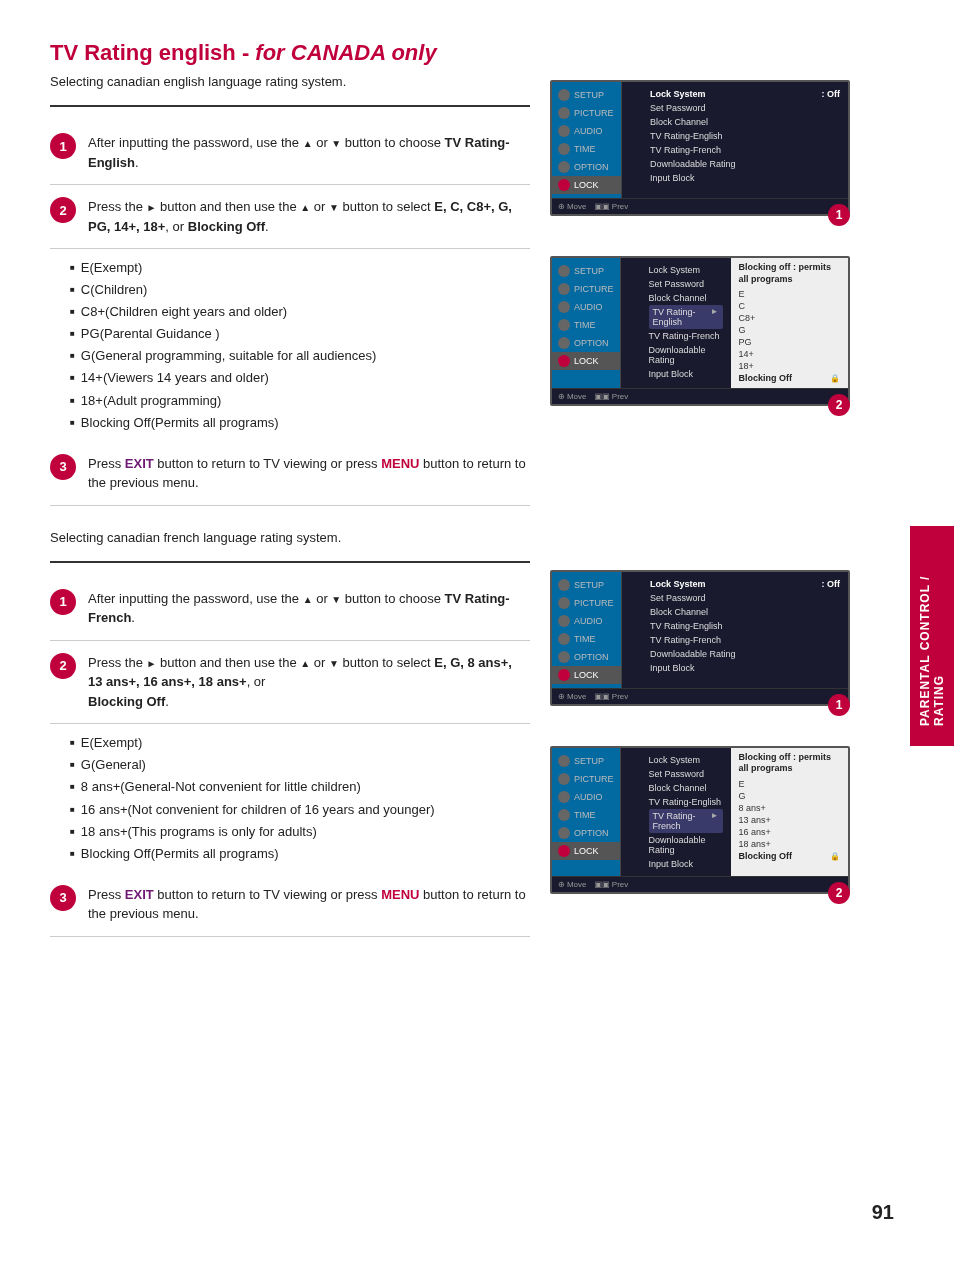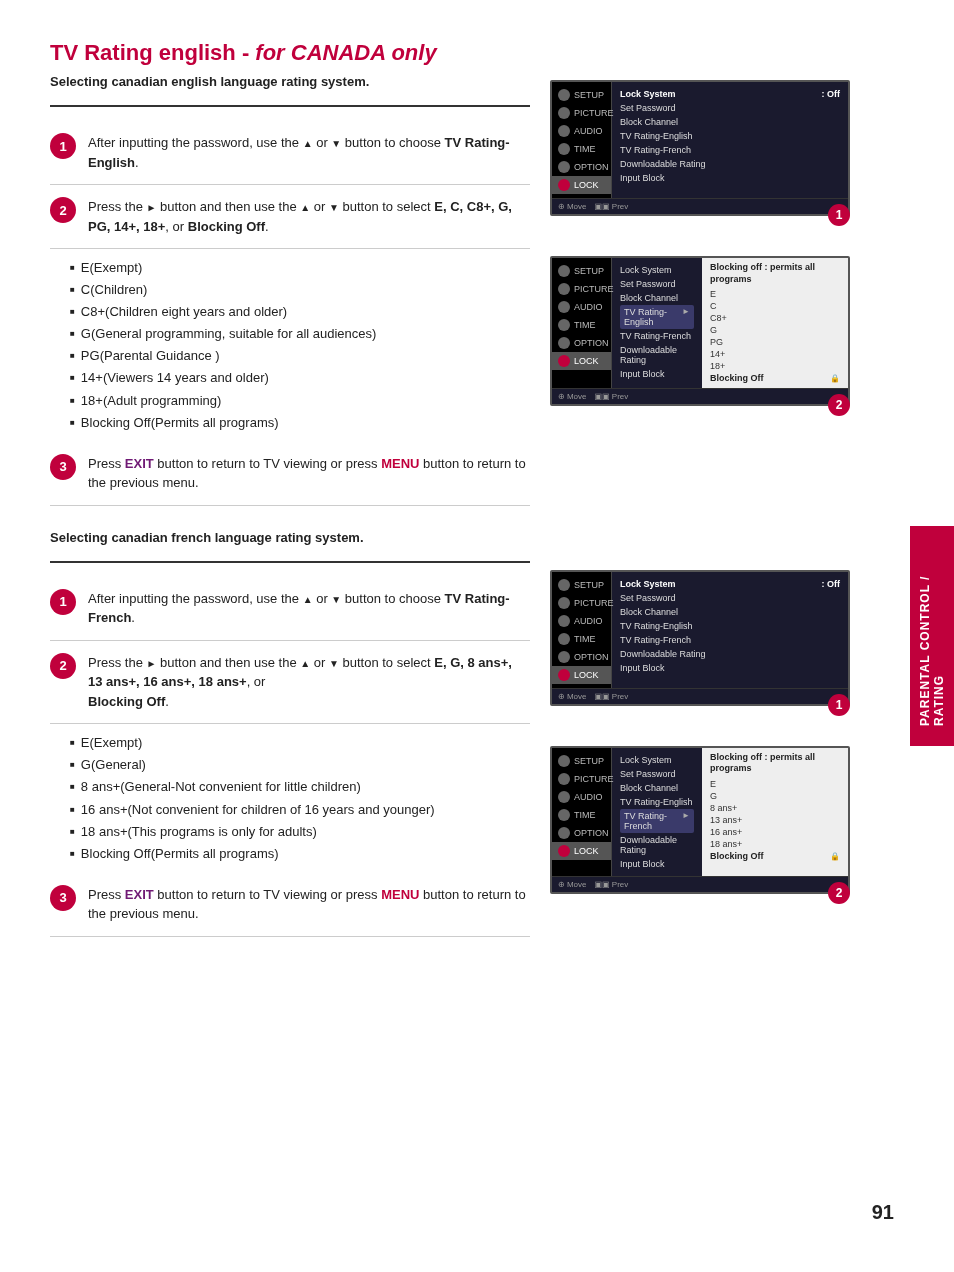--- a/index.html
+++ b/index.html
@@ -23,21 +23,21 @@
       font-size: 22px;
       font-weight: bold;
       color: #c0003c;
       margin-bottom: 8px;
     }
     .section-title em {
       font-style: italic;
     }
 
     .subtitle {
-      font-weight: bold;
+      font-weight: normal;
       font-size: 13px;
       margin-bottom: 16px;
       color: #222;
     }
 
     hr.divider {
       border: none;
       border-top: 2px solid #333;
       margin-bottom: 14px;
     }
@@ -128,22 +128,22 @@
       width: 300px;
       font-size: 10px;
       color: #eee;
       position: relative;
       border-radius: 2px;
     }
     .tv-inner {
       display: flex;
     }
     .tv-sidebar {
-      background: #000000;
-      width: 60px;
+      background: #0369a1;
+      width: 70px;
       padding: 4px 0;
       display: flex;
       flex-direction: column;
       border-right: 1px solid #444;
     }
     .tv-sidebar-item {
       font-size: 9px;
       padding: 3px 6px;
       color: #bbb;
       display: flex;
@@ -161,20 +161,21 @@
       background: #666;
       display: inline-block;
       flex-shrink: 0;
     }
     .tv-sidebar-icon.lock {
       background: #c0003c;
     }
     .tv-menu {
       flex: 1;
       padding: 5px 8px;
+      margin-left: 20px;
     }
     .tv-menu-item {
       font-size: 9px;
       padding: 2px 0;
       color: #ddd;
       display: flex;
       justify-content: space-between;
     }
     .tv-menu-item.highlighted {
       color: #ffffff;
@@ -326,22 +327,22 @@
         <div class="step-circle">2</div>
         <div class="step-text">
           Press the <span class="arrow-right"></span> button and then use the <span class="arrow-up"></span> or <span class="arrow-down"></span> button to select <b>E, C, C8+, G, PG, 14+, 18+</b>, or <b>Blocking Off</b>.
         </div>
       </div>
 
       <ul class="bullet-list">
         <li>E(Exempt)</li>
         <li>C(Children)</li>
         <li>C8+(Children eight years and older)</li>
+        <li>PG(Parental Guidance )</li>
         <li>G(General programming, suitable for all audiences)</li>
-        <li>PG(Parental Guidance )</li>
         <li>14+(Viewers 14 years and older)</li>
         <li>18+(Adult programming)</li>
         <li>Blocking Off(Permits all programs)</li>
       </ul>
 
       <div class="step-row">
         <div class="step-circle">3</div>
         <div class="step-text">
           Press <span class="exit-text">EXIT</span> button to return to TV viewing or press <span class="menu-text">MENU</span> button to return to the previous menu.
         </div>

